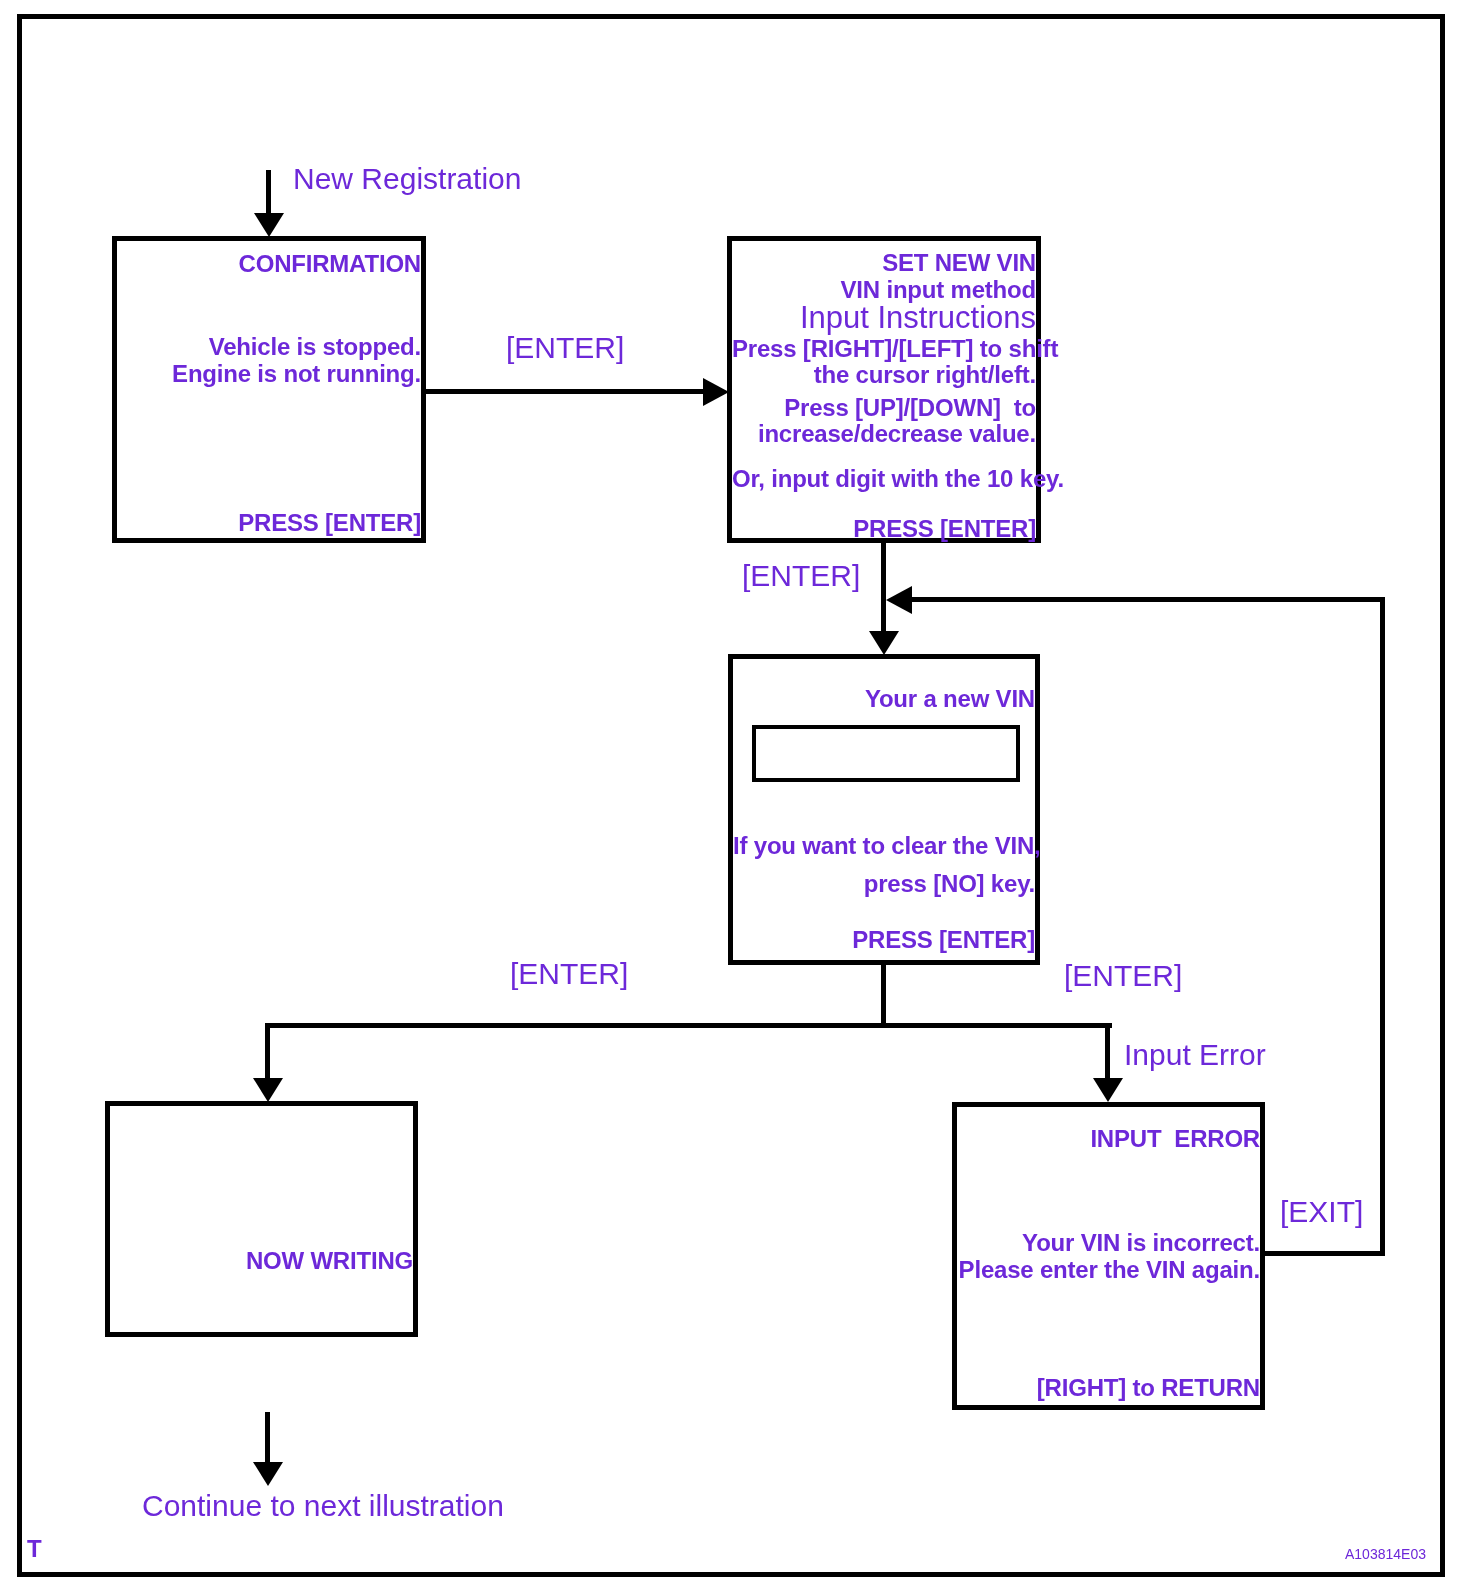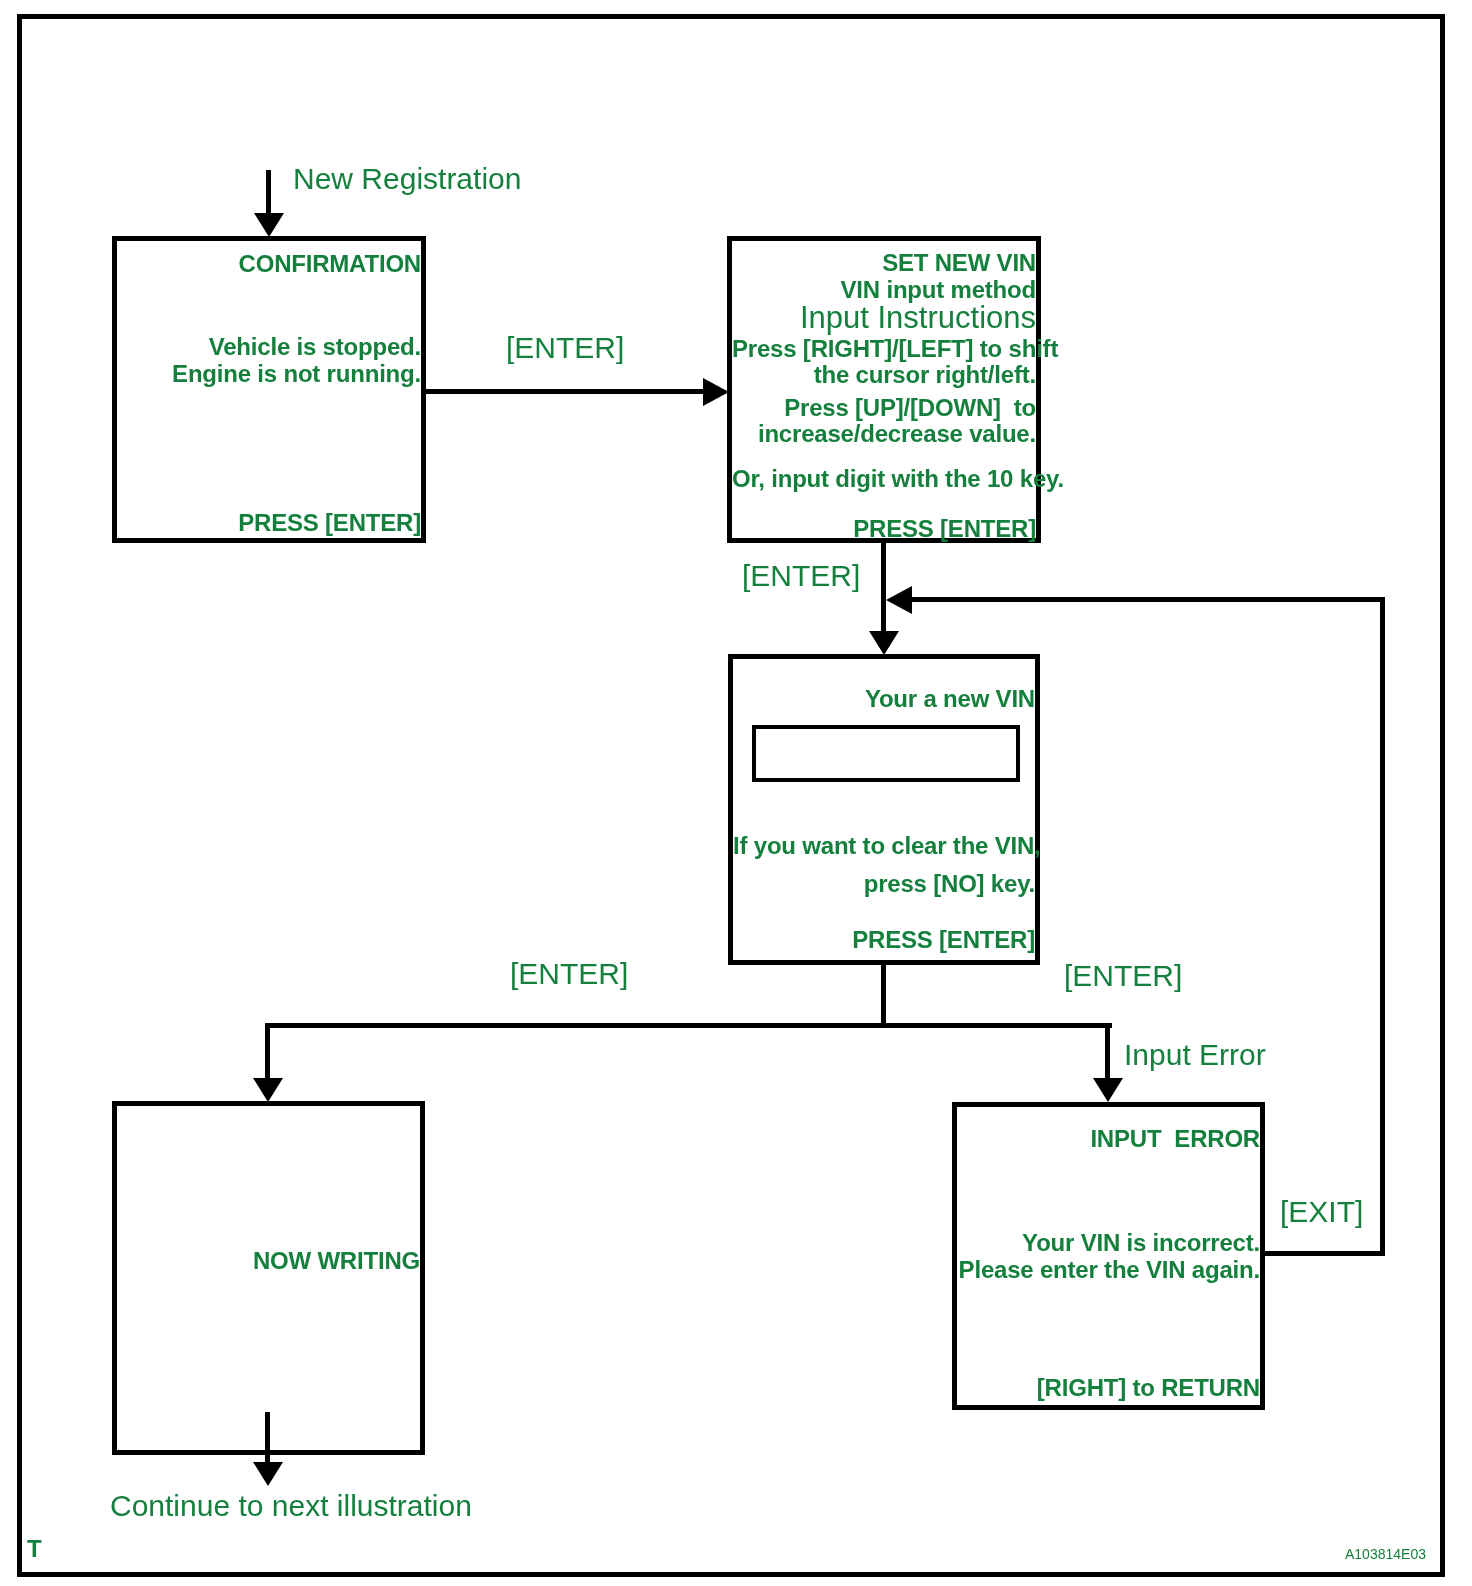--- a/index.html
+++ b/index.html
@@ -1,17 +1,17 @@
 <!DOCTYPE html>
 <html><head>
 <meta charset="utf-8">
 <style>
   html,body{margin:0;padding:0;background:#fff}
   .canvas{position:relative;width:1472px;height:1586px;background:#fff;
-          font-family:"Liberation Sans",sans-serif;color:#15803d;overflow:hidden}
+          font-family:"Liberation Sans",sans-serif;color:#6d28d9;overflow:hidden}
   .frame{position:absolute;left:17px;top:14px;width:1428px;height:1563px;
          border:5px solid #000;box-sizing:border-box}
   .node{position:absolute;border:5px solid #000;box-sizing:border-box;background:#fff}
   .ln{position:absolute;left:0;right:0;text-align:right;font-weight:bold;
       font-size:24px;line-height:26px;letter-spacing:-0.2px;white-space:pre}
   .sub{font-weight:normal;font-size:31px;line-height:34px;letter-spacing:0}
   .lab{position:absolute;font-size:30px;line-height:34px;white-space:nowrap}
   .hl,.vl{position:absolute;background:#000}
   .arr{position:absolute;width:0;height:0}
   .arr-down{border-left:15px solid transparent;border-right:15px solid transparent;border-top:24px solid #000}
@@ -76,31 +76,31 @@
   <div class="vl" style="left:881px;top:965px;width:5px;height:61px"></div>
   <div class="hl" style="left:265px;top:1023px;width:847px;height:5px"></div>
   <div class="vl" style="left:265px;top:1026px;width:5px;height:53px"></div>
   <div class="arr arr-down" style="left:253px;top:1078px"></div>
   <div class="vl" style="left:1105px;top:1026px;width:5px;height:53px"></div>
   <div class="arr arr-down" style="left:1093px;top:1078px"></div>
   <div class="lab" style="left:510px;top:957px">[ENTER]</div>
   <div class="lab" style="left:1064px;top:959px">[ENTER]</div>
   <div class="lab" style="left:1124px;top:1038px">Input Error</div>
 
-  <div class="node" style="left:112px;top:1101px;width:313px;height:354px">
+  <div class="node" style="left:105px;top:1101px;width:313px;height:236px">
     <div class="ln" style="top:142px">NOW WRITING</div>
   </div>
 
   <div class="node" style="left:952px;top:1102px;width:313px;height:308px">
     <div class="ln" style="top:19px">INPUT&nbsp; ERROR</div>
     <div class="ln" style="top:123px">Your VIN is incorrect.</div>
     <div class="ln" style="top:150px">Please enter the VIN again.</div>
     <div class="ln" style="top:268px">[RIGHT] to RETURN</div>
   </div>
 
   <div class="vl" style="left:265px;top:1412px;width:5px;height:50px"></div>
   <div class="arr arr-down" style="left:253px;top:1462px"></div>
-  <div class="lab" style="left:110px;top:1489px">Continue to next illustration</div>
+  <div class="lab" style="left:142px;top:1489px">Continue to next illustration</div>
 
   <div class="corner" style="left:27px;top:1536px">T</div>
   <div class="figid" style="left:1345px;top:1544px;width:90px">A103814E03</div>
 
 </div>
 
 </body></html>

